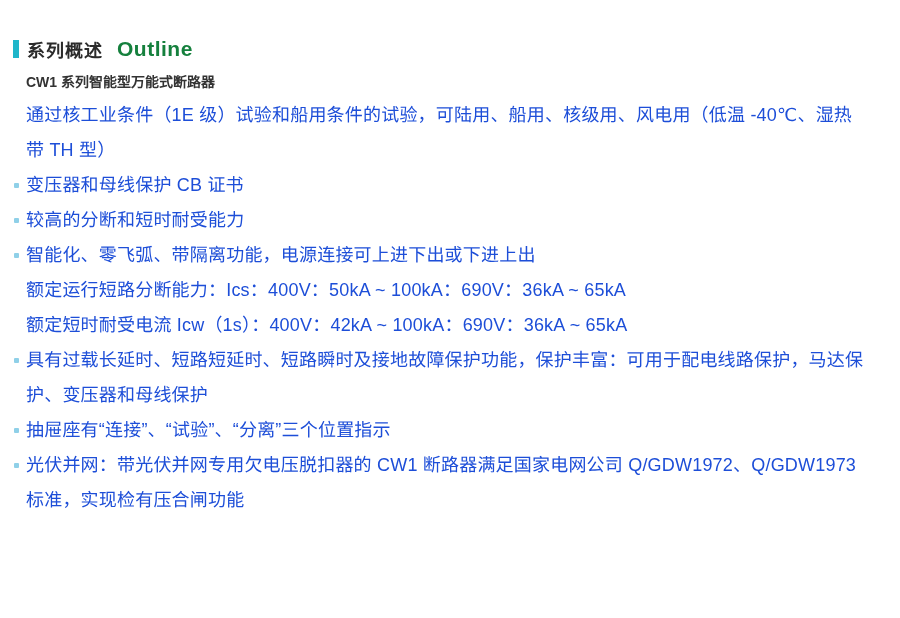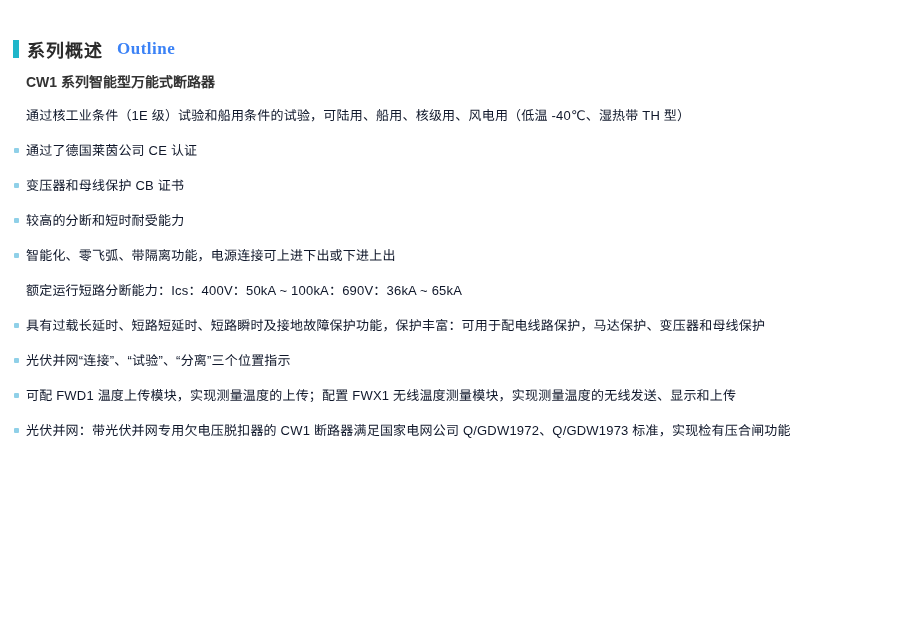--- a/index.html
+++ b/index.html
@@ -11,38 +11,37 @@
     overflow: hidden;
   }
   .page {
     width: 900px; height: 618px;
     padding: 39px 30px 0 13px;
   }
   .header {
     display: flex;
     align-items: center;
     height: 20px;
-    font-family: Liberation Serif, serif;
   }
   .accent-bar {
     display: inline-block;
     width: 6px; height: 18px;
     background: #1fb6ca;
     margin-right: 8px;
   }
   .title-zh {
     font-size: 18px;
     color: #2b2b2b;
     font-weight: 600;
     margin-right: 14px;
     letter-spacing: 1px;
   }
   .title-en {
-    font-size: 17px;
-    color: #3b82f6;
+    font-size: 21px;
+    color: #15803d;
     font-weight: 600;
     letter-spacing: 0.5px;
   }
   .subtitle {
     margin: 15px 0 0 13px;
     font-size: 14px;
     line-height: 17px;
     font-weight: bold;
     color: #333333;
   }
@@ -59,23 +58,23 @@
     background: #8fd0e8;
     border-radius: 1px;
     margin: 15px 7px 0 1px;
   }
   .item.no-bullet .dot {
     visibility: hidden;
   }
   .txt {
     flex: 1;
     margin: 0;
-    font-size: 13px;
+    font-size: 18px;
     line-height: 35px;
-    color: #0f172a;
+    color: #1d4ed8;
     letter-spacing: 0.2px;
   }
 </style>
 </head>
 <body>
 
 <div class="page">
 
   <div class="header">
     <span class="accent-bar"></span>
@@ -85,24 +84,20 @@
 
   <div class="subtitle">CW1 系列智能型万能式断路器</div>
 
   <div class="items">
 
     <div class="item no-bullet">
       <span class="dot"></span>
       <p class="txt">通过核工业条件（1E 级）试验和船用条件的试验，可陆用、船用、核级用、风电用（低温 -40℃、湿热带 TH 型）</p>
     </div>
 
-    <div class="item">
-      <span class="dot"></span>
-      <p class="txt">通过了德国莱茵公司 CE 认证</p>
-    </div>
 
     <div class="item">
       <span class="dot"></span>
       <p class="txt">变压器和母线保护 CB 证书</p>
     </div>
 
     <div class="item">
       <span class="dot"></span>
       <p class="txt">较高的分断和短时耐受能力</p>
     </div>
@@ -111,36 +106,36 @@
       <span class="dot"></span>
       <p class="txt">智能化、零飞弧、带隔离功能，电源连接可上进下出或下进上出</p>
     </div>
 
 
     <div class="item no-bullet">
       <span class="dot"></span>
       <p class="txt">额定运行短路分断能力：Ics：400V：50kA ~ 100kA：690V：36kA ~ 65kA</p>
     </div>
 
+    <div class="item no-bullet">
+      <span class="dot"></span>
+      <p class="txt">额定短时耐受电流 Icw（1s）：400V：42kA ~ 100kA：690V：36kA ~ 65kA</p>
+    </div>
 
     <div class="item">
       <span class="dot"></span>
       <p class="txt">具有过载长延时、短路短延时、短路瞬时及接地故障保护功能，保护丰富：可用于配电线路保护，马达保护、变压器和母线保护</p>
     </div>
 
     <div class="item">
       <span class="dot"></span>
-      <p class="txt">光伏并网“连接”、“试验”、“分离”三个位置指示</p>
+      <p class="txt">抽屉座有“连接”、“试验”、“分离”三个位置指示</p>
     </div>
 
 
-    <div class="item">
-      <span class="dot"></span>
-      <p class="txt">可配 FWD1 温度上传模块，实现测量温度的上传；配置 FWX1 无线温度测量模块，实现测量温度的无线发送、显示和上传</p>
-    </div>
 
     <div class="item">
       <span class="dot"></span>
       <p class="txt">光伏并网：带光伏并网专用欠电压脱扣器的 CW1 断路器满足国家电网公司 Q/GDW1972、Q/GDW1973 标准，实现检有压合闸功能</p>
     </div>
 
   </div>
 </div>
 
 </body></html>

